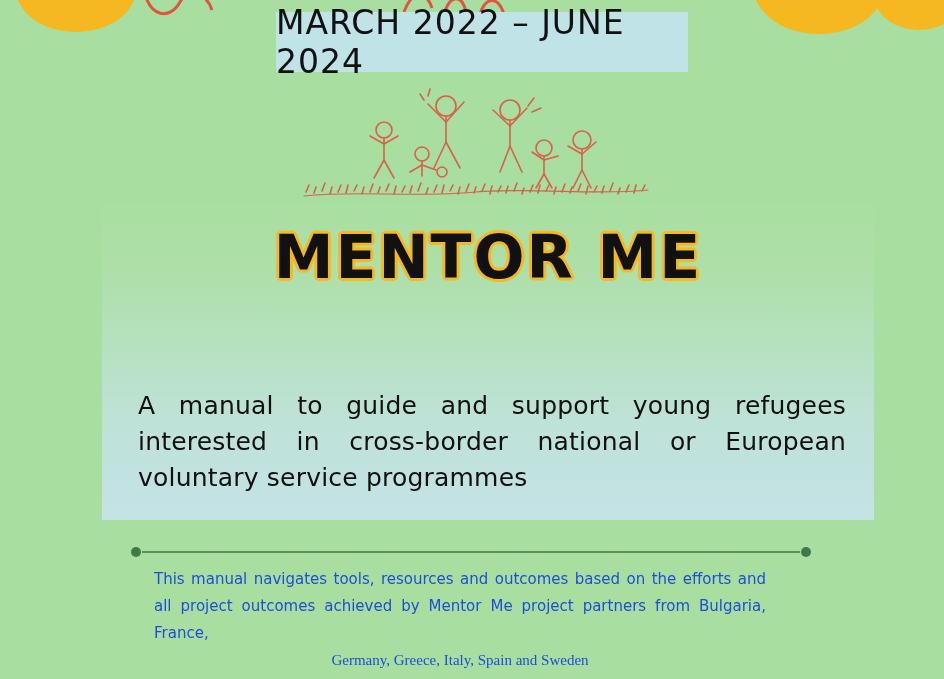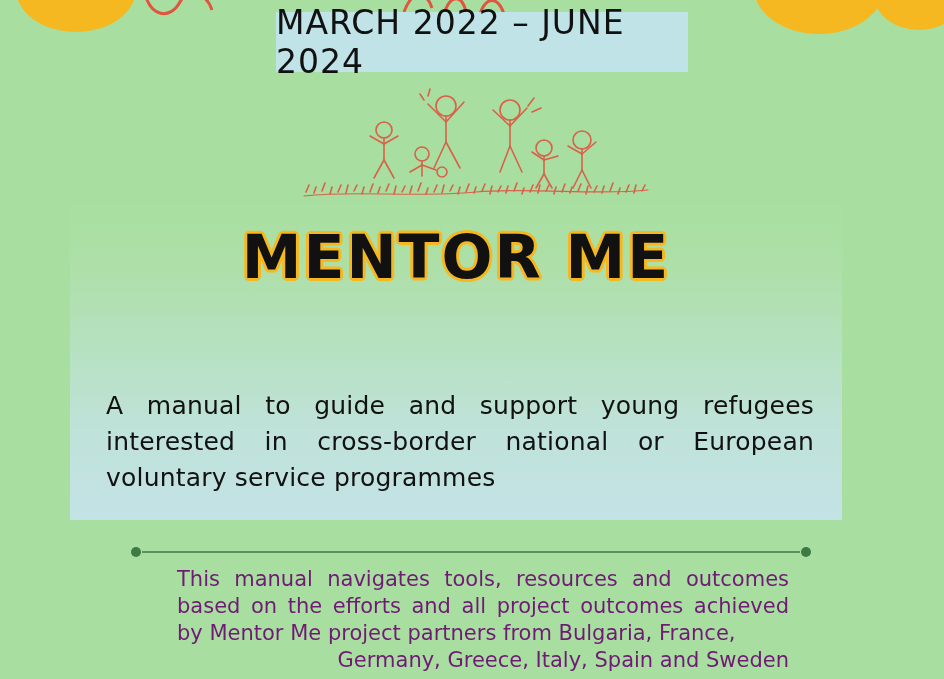--- a/index.html
+++ b/index.html
@@ -84,21 +84,21 @@
     position: absolute;
     left: 296px;
     top: 78px;
     width: 368px;
     height: 125px;
   }
 
   
   .main-card {
     position: absolute;
-    left: 70px;
+    left: 102px;
     top: 204px;
     width: 772px;
     height: 316px;
     background: linear-gradient(180deg, #a9dfa1 0%, #addfa6 18%, #b6e1c0 45%, #bfe2d8 70%, #c3e3e6 100%);
   }
 
   .title-block {
     position: absolute;
     left: 0;
     right: 0;
@@ -137,31 +137,32 @@
     position: absolute;
     left: 130px;
     top: 546px;
     width: 682px;
     height: 12px;
   }
 
   
   .blurb {
     position: absolute;
-    left: 177px;
+    left: 154px;
     top: 566px;
     width: 612px;
     font-family: "DejaVu Sans", sans-serif;
-    font-size: 21px;
+    font-size: 15px;
     line-height: 27px;
-    color: #701a75;
+    color: #1d4ed8;
     text-align: justify;
   }
   .blurb .last-line {
-    text-align: right;
+    text-align: center;
+    font-family: Liberation Serif, serif;
   }
 </style>
 </head>
 <body>
 
 <div class="page">
 
   <div class="blob blob-left"></div>
   <div class="blob blob-right"></div>
   <div class="blob blob-right2"></div>

